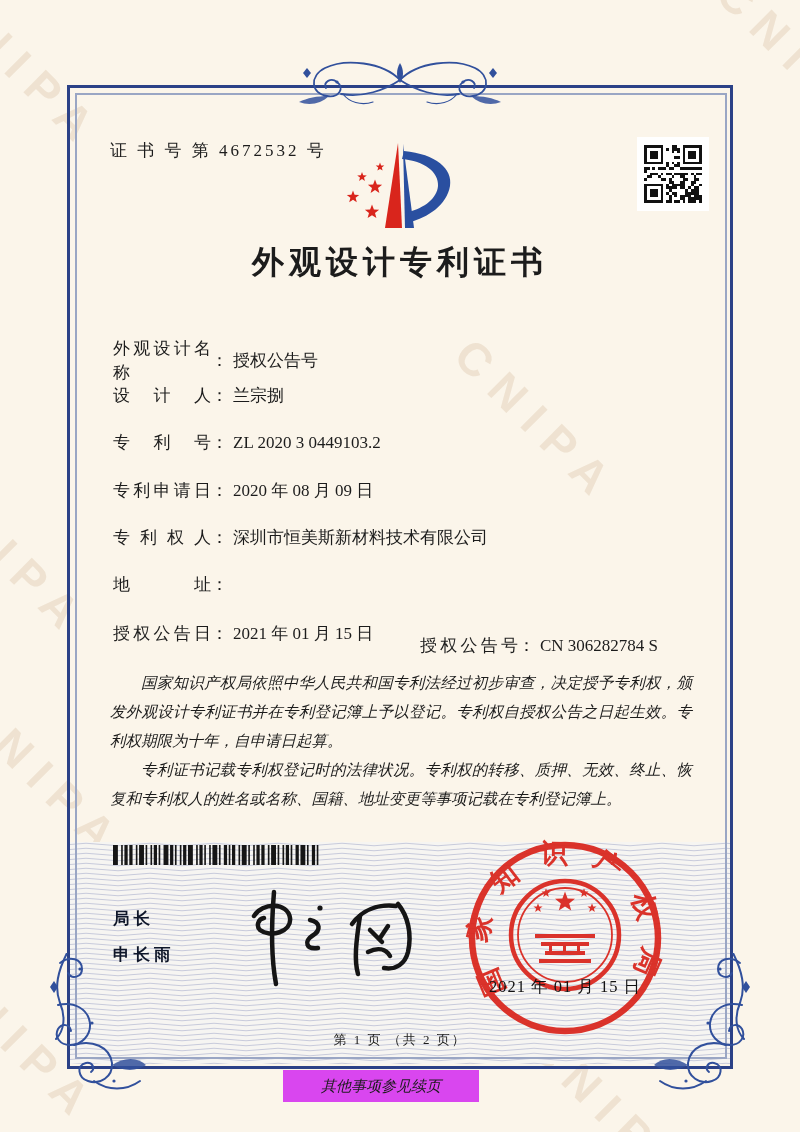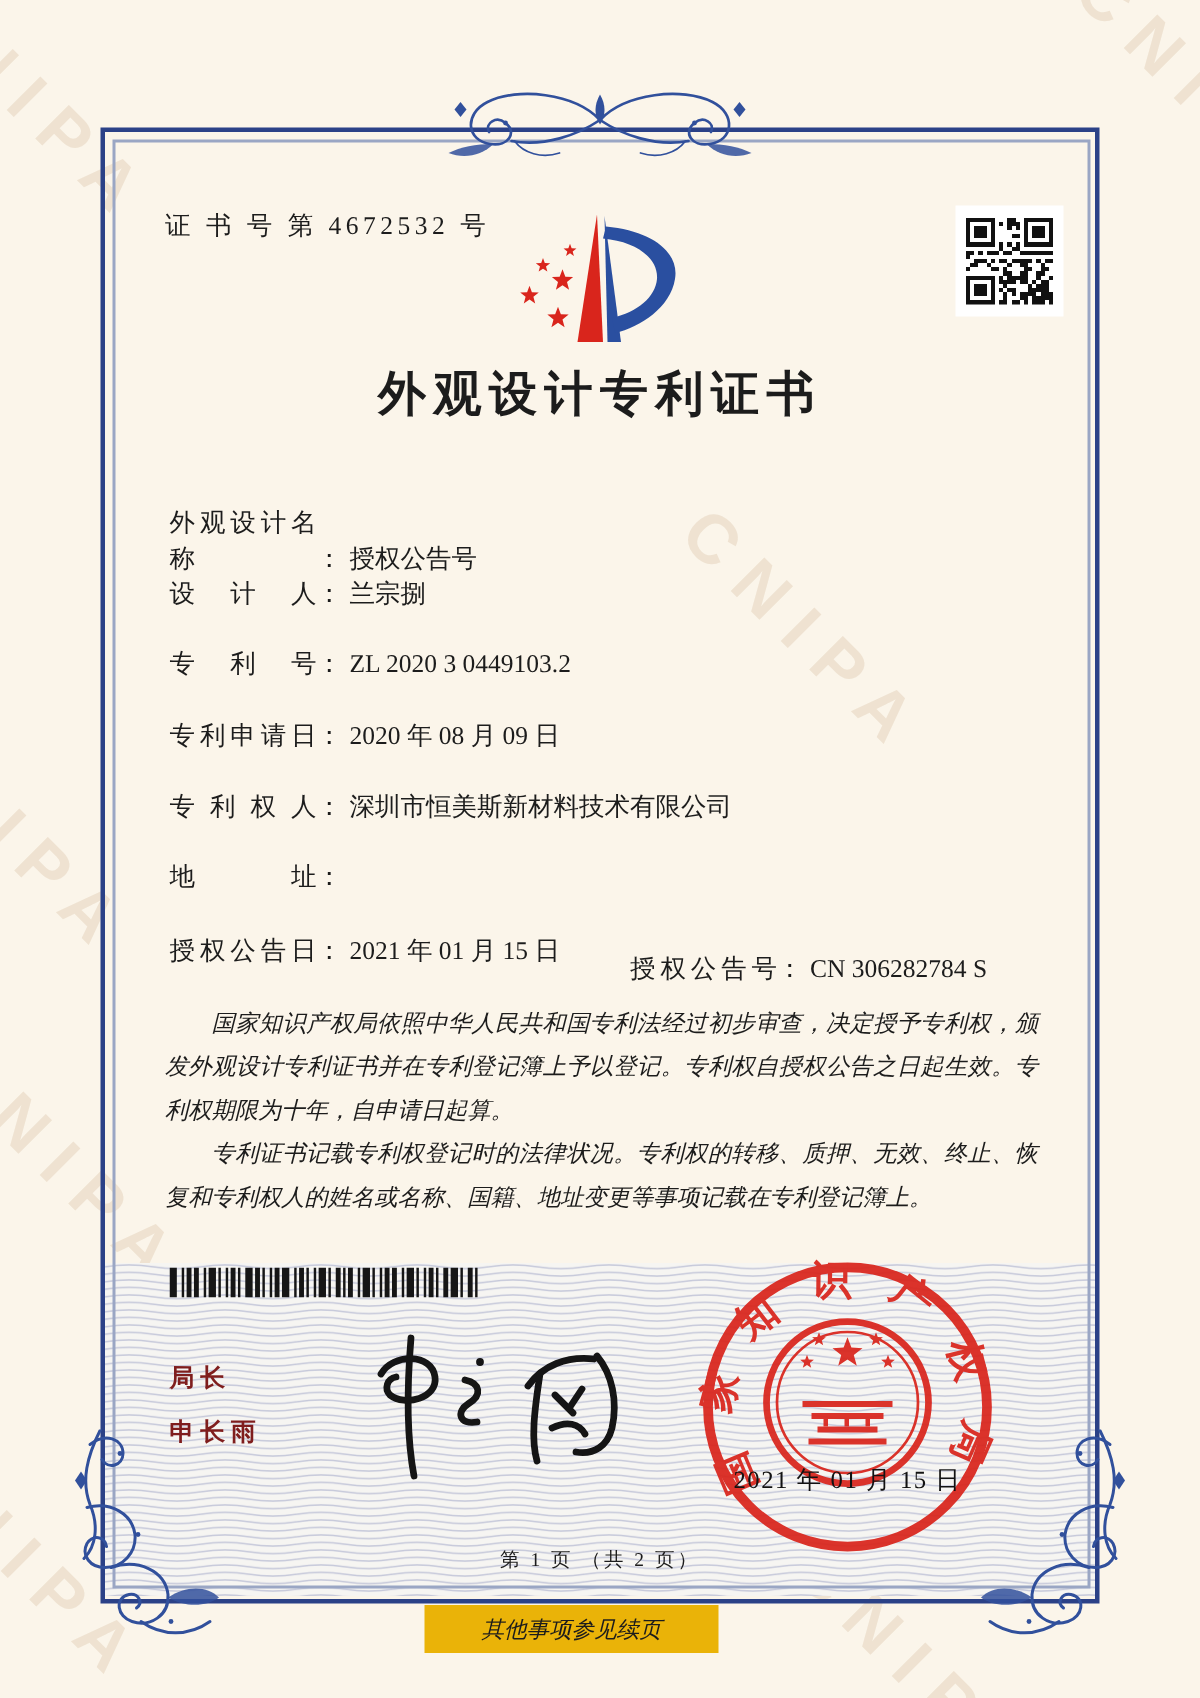--- a/index.html
+++ b/index.html
@@ -19,41 +19,41 @@
   .deco{position:absolute;z-index:3;}
   .flourish-right{transform:scaleX(-1);}
   
   .certno{position:absolute;left:110px;top:139px;font-size:17px;letter-spacing:3px;z-index:4;}
   .logo{position:absolute;left:338px;top:128px;z-index:4;}
   .qrbox{position:absolute;left:637px;top:137px;width:72px;height:74px;background:#fff;z-index:4;
          display:flex;align-items:center;justify-content:center;}
   .title{position:absolute;left:0;width:800px;top:241px;text-align:center;font-size:32px;
          font-weight:bold;letter-spacing:5px;z-index:4;}
   
-  .row{position:absolute;left:113px;display:flex;align-items:flex-end;font-size:17px;
+  .row{position:absolute;left:113px;display:flex;align-items:center;font-size:17px;
        line-height:24px;z-index:4;}
   .flabel{display:inline-block;width:98px;text-align:justify;text-align-last:justify;flex:none;}
   .colon{flex:none;margin-right:5px;}
   .fvalue{max-width:470px;}
   .g2{position:absolute;left:307px;top:12px;display:flex;}
   
   .bodytext{position:absolute;left:110px;top:668px;width:582px;font-size:15.5px;
             line-height:29px;font-style:italic;text-align:justify;z-index:4;}
   .bodytext p{margin:0;text-indent:2em;}
   
   .barcode{position:absolute;left:113px;top:845px;z-index:4;}
   .director{position:absolute;left:113px;z-index:4;font-family:"Liberation Sans","DejaVu Sans",sans-serif;
-            font-size:16.5px;font-weight:600;letter-spacing:4px;color:#7f1d1d;}
+            font-size:16.5px;font-weight:600;letter-spacing:4px;color:#0f172a;}
   .sig{position:absolute;left:212px;top:886px;z-index:4;}
   .seal{position:absolute;left:465px;top:838px;z-index:5;opacity:.93;}
   .sealdate{position:absolute;left:467px;top:976px;width:196px;text-align:center;
             font-size:16.5px;color:#121212;z-index:6;letter-spacing:1px;}
   .pagefoot{position:absolute;left:0;width:800px;top:1031px;text-align:center;font-size:13px;
             letter-spacing:2px;z-index:4;}
-  .contbox{position:absolute;left:283px;top:1070px;width:196px;height:32px;background:#eab308;
+  .contbox{position:absolute;left:283px;top:1070px;width:196px;height:32px;background:#d946ef;
            display:flex;align-items:center;justify-content:center;font-size:15px;
            font-style:italic;z-index:4;}
 </style>
 </head>
 <body>
 
 <div class="page">
 
   <span class="wm" style="left:-34px;top:-26px">CNIPA</span>
   <span class="wm" style="left:744px;top:-34px">CNIPA</span>

